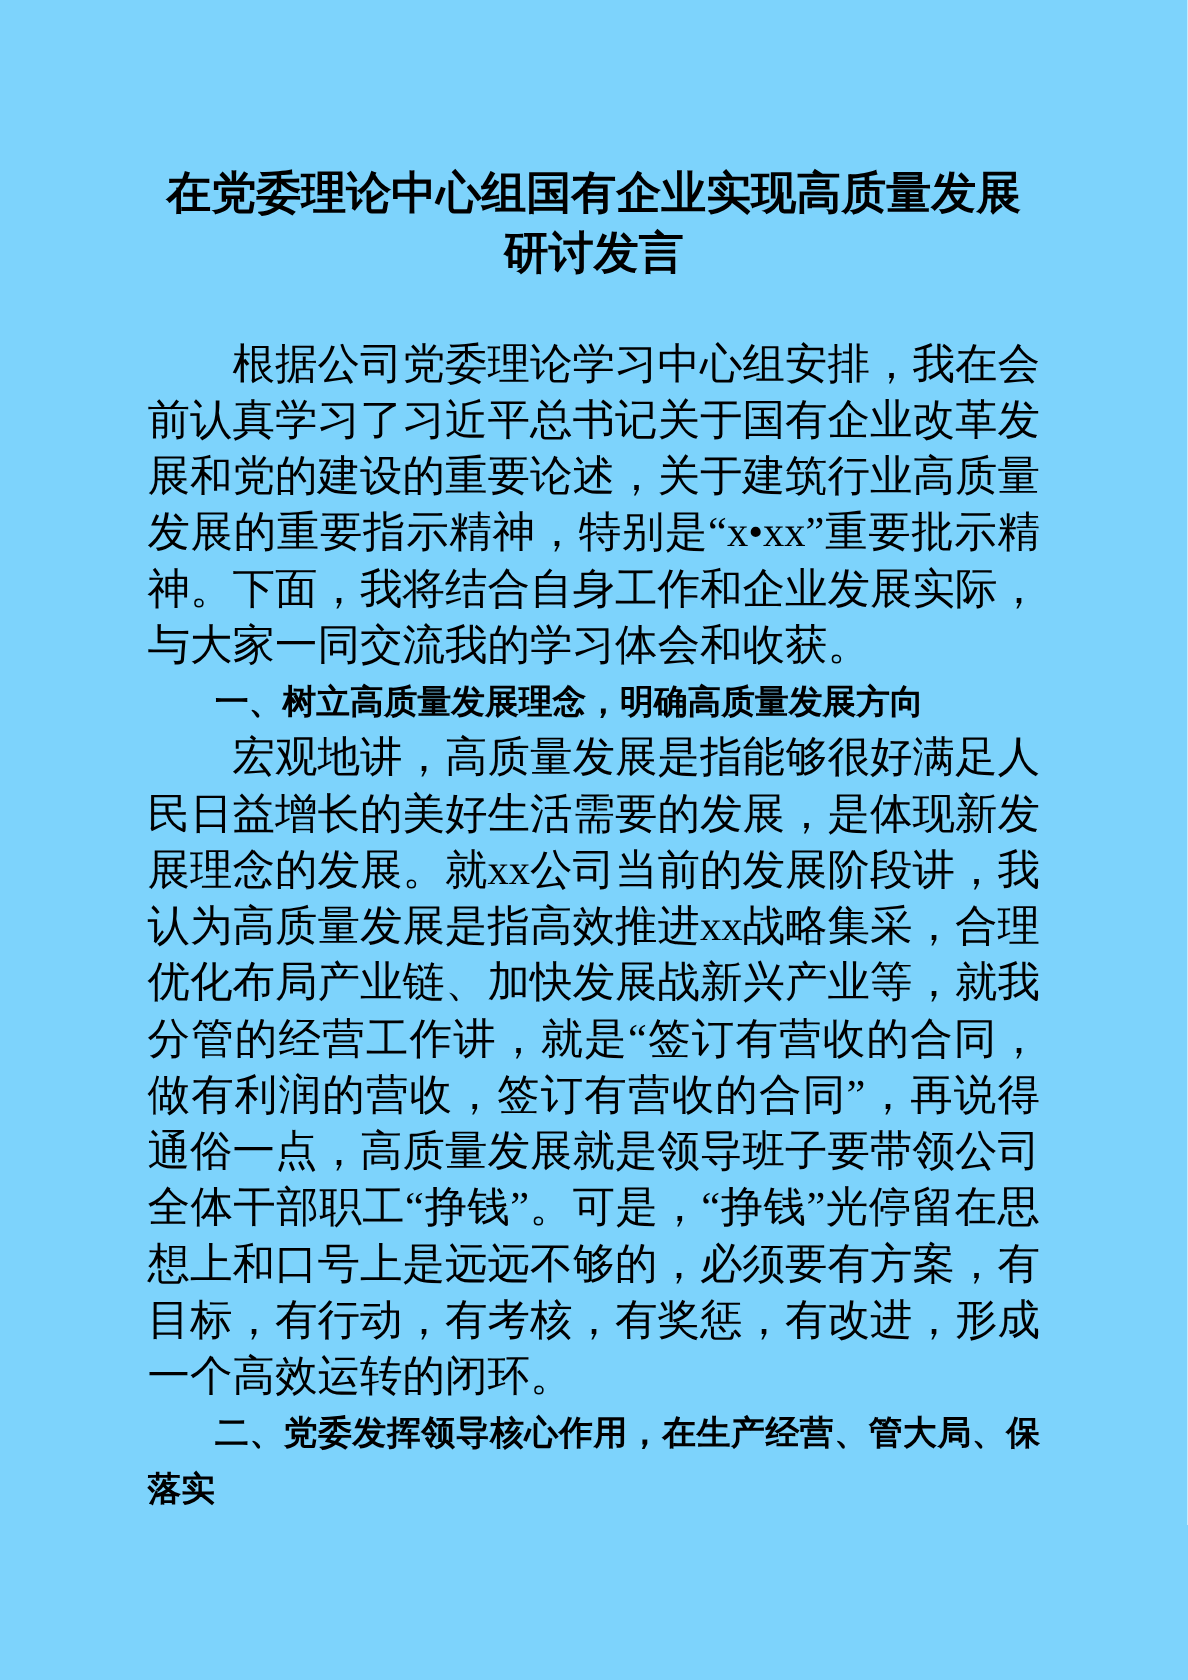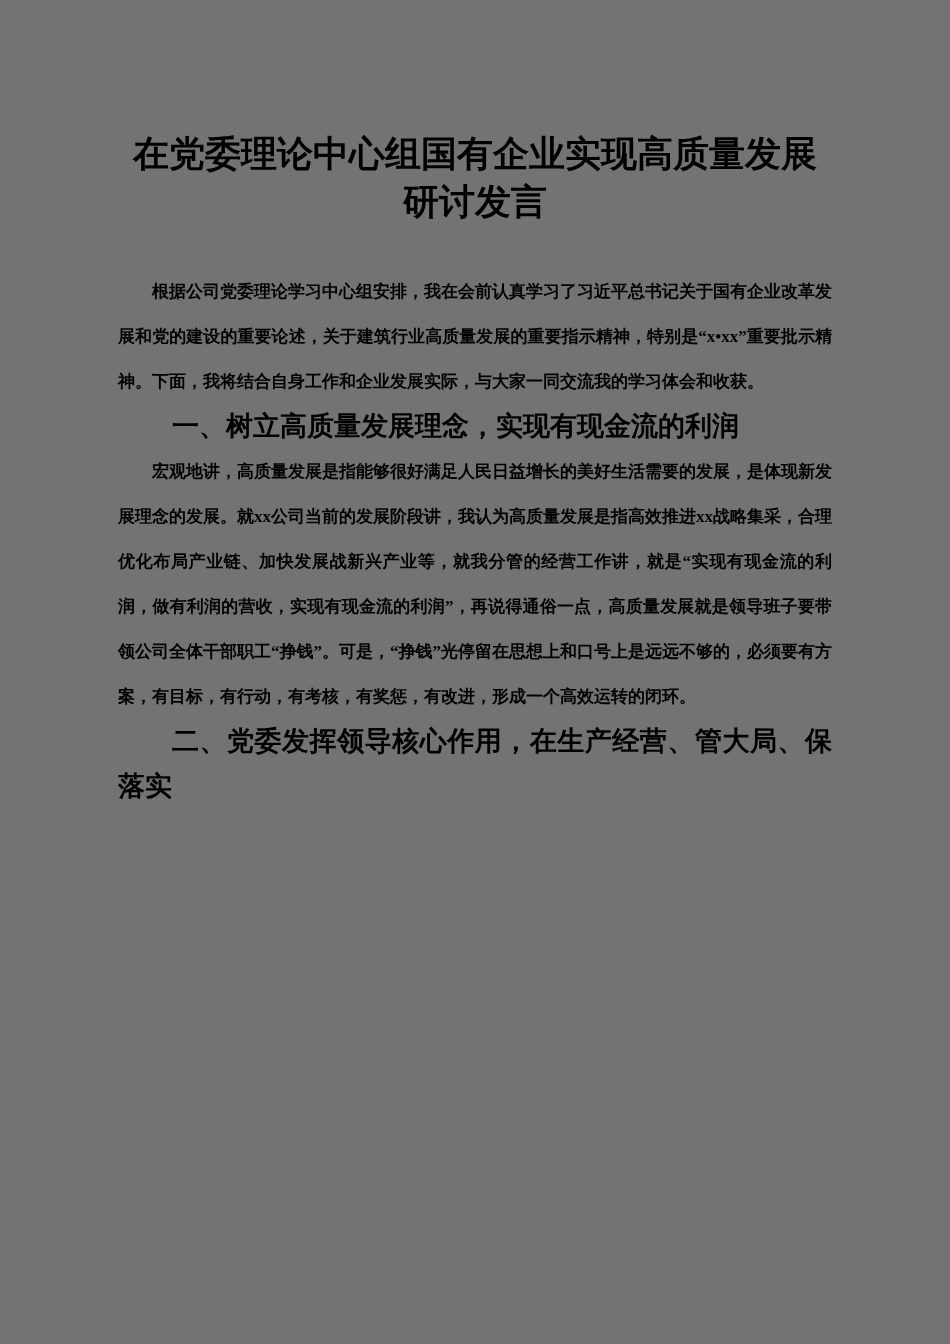--- a/index.html
+++ b/index.html
@@ -4,40 +4,40 @@
 <style>
   html, body {
     margin: 0;
     padding: 0;
     background: #ffffff;
   }
   .page {
     position: relative;
     width: 950px;
     height: 1344px;
-    background: #737373;
+    background: #7dd3fc;
     box-sizing: border-box;
     padding: 130px 118px 0 118px;
     overflow: hidden;
     color: #000000;
   }
   .doc-title {
     margin: 0 0 43px 0;
     font-family: "Liberation Serif", "DejaVu Serif", serif;
     font-weight: bold;
     font-size: 36px;
     line-height: 48px;
     text-align: center;
     color: #000000;
   }
   .para {
     margin: 0;
     font-family: "Liberation Serif", "DejaVu Serif", serif;
-    font-weight: bold;
-    font-size: 17px;
+    font-weight: normal;
+    font-size: 34px;
     line-height: 45px;
     text-align: justify;
     text-indent: 2em;
     color: #000000;
     word-break: break-all;
   }
   .heading {
     margin: 0;
     font-family: "Liberation Sans", "DejaVu Sans", sans-serif;
     font-weight: bold;
@@ -49,19 +49,19 @@
   }
 </style>
 </head>
 <body>
 
 <div class="page">
   <h1 class="doc-title">在党委理论中心组国有企业实现高质量发展研讨发言</h1>
 
   <p class="para">根据公司党委理论学习中心组安排，我在会前认真学习了习近平总书记关于国有企业改革发展和党的建设的重要论述，关于建筑行业高质量发展的重要指示精神，特别是“x•xx”重要批示精神。下面，我将结合自身工作和企业发展实际，与大家一同交流我的学习体会和收获。</p>
 
-  <h2 class="heading">一、树立高质量发展理念，实现有现金流的利润</h2>
+  <h2 class="heading">一、树立高质量发展理念，明确高质量发展方向</h2>
 
-  <p class="para">宏观地讲，高质量发展是指能够很好满足人民日益增长的美好生活需要的发展，是体现新发展理念的发展。就xx公司当前的发展阶段讲，我认为高质量发展是指高效推进xx战略集采，合理优化布局产业链、加快发展战新兴产业等，就我分管的经营工作讲，就是“实现有现金流的利润，做有利润的营收，实现有现金流的利润”，再说得通俗一点，高质量发展就是领导班子要带领公司全体干部职工“挣钱”。可是，“挣钱”光停留在思想上和口号上是远远不够的，必须要有方案，有目标，有行动，有考核，有奖惩，有改进，形成一个高效运转的闭环。</p>
+  <p class="para">宏观地讲，高质量发展是指能够很好满足人民日益增长的美好生活需要的发展，是体现新发展理念的发展。就xx公司当前的发展阶段讲，我认为高质量发展是指高效推进xx战略集采，合理优化布局产业链、加快发展战新兴产业等，就我分管的经营工作讲，就是“签订有营收的合同，做有利润的营收，签订有营收的合同”，再说得通俗一点，高质量发展就是领导班子要带领公司全体干部职工“挣钱”。可是，“挣钱”光停留在思想上和口号上是远远不够的，必须要有方案，有目标，有行动，有考核，有奖惩，有改进，形成一个高效运转的闭环。</p>
 
   <h2 class="heading">二、党委发挥领导核心作用，在生产经营、管大局、保落实</h2>
 
 </div>
 
 </body></html>

